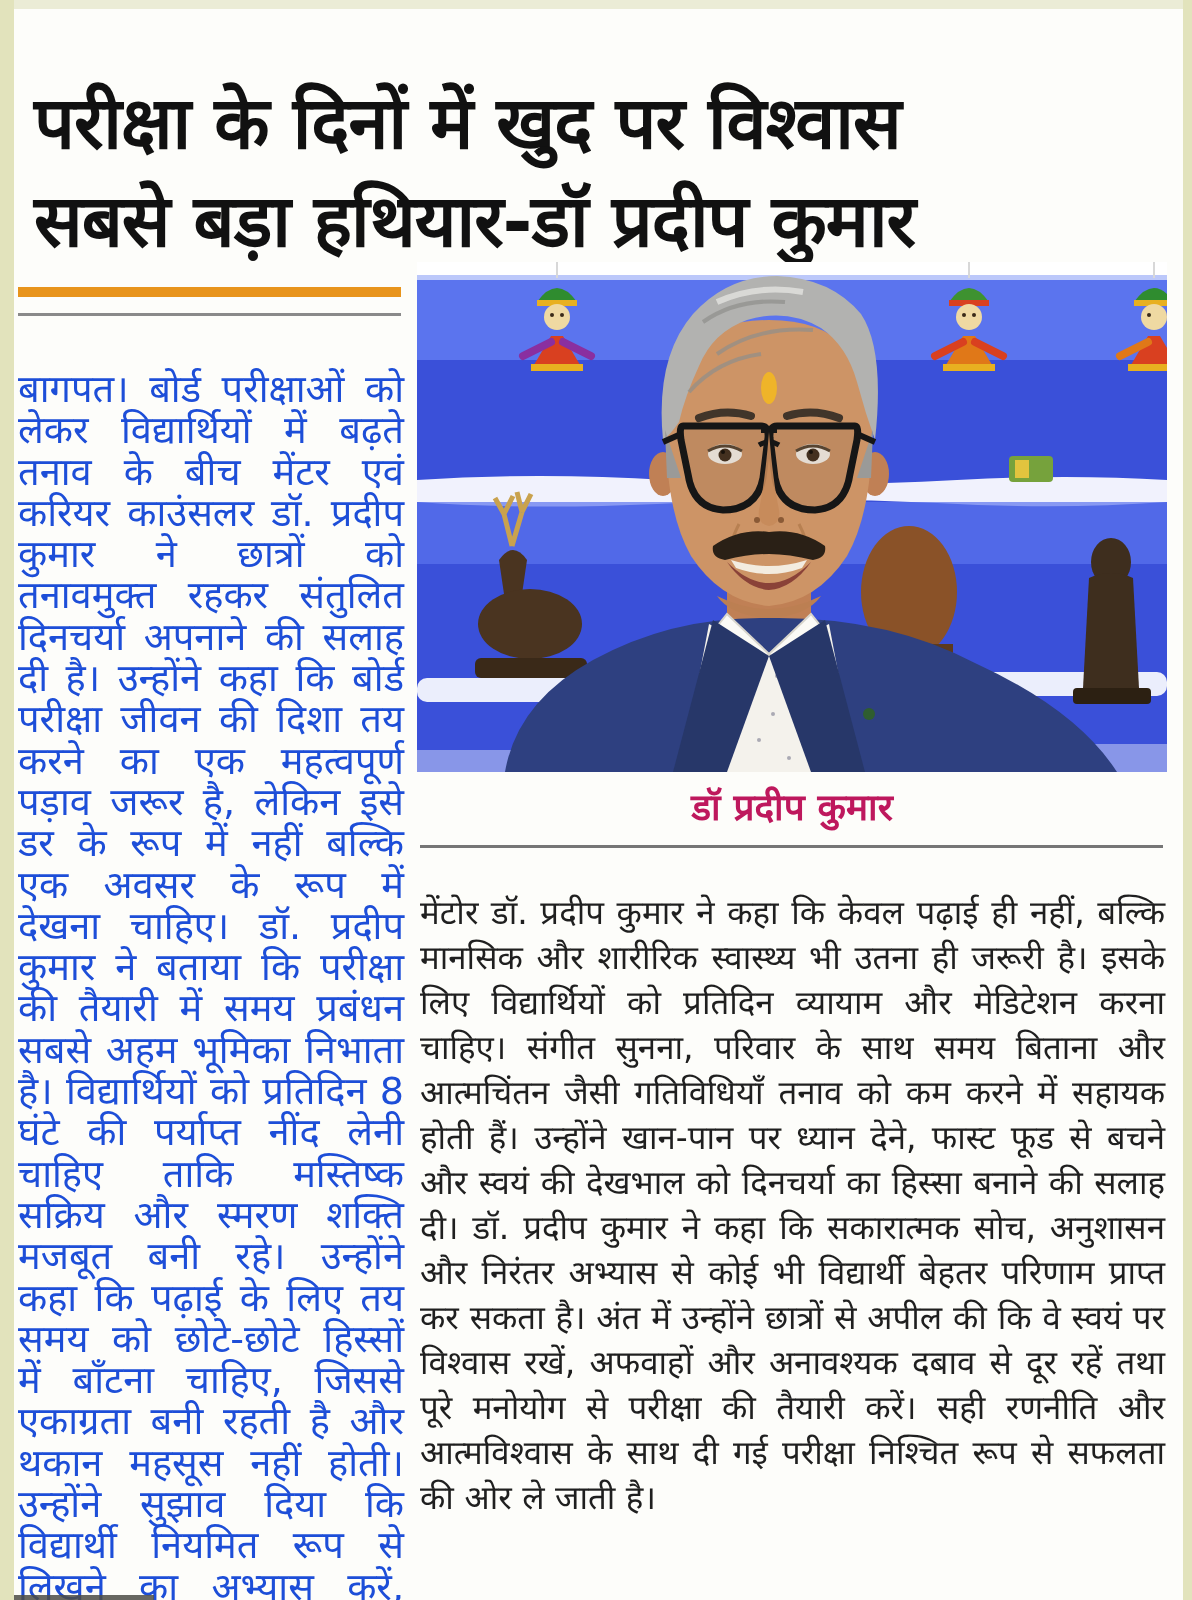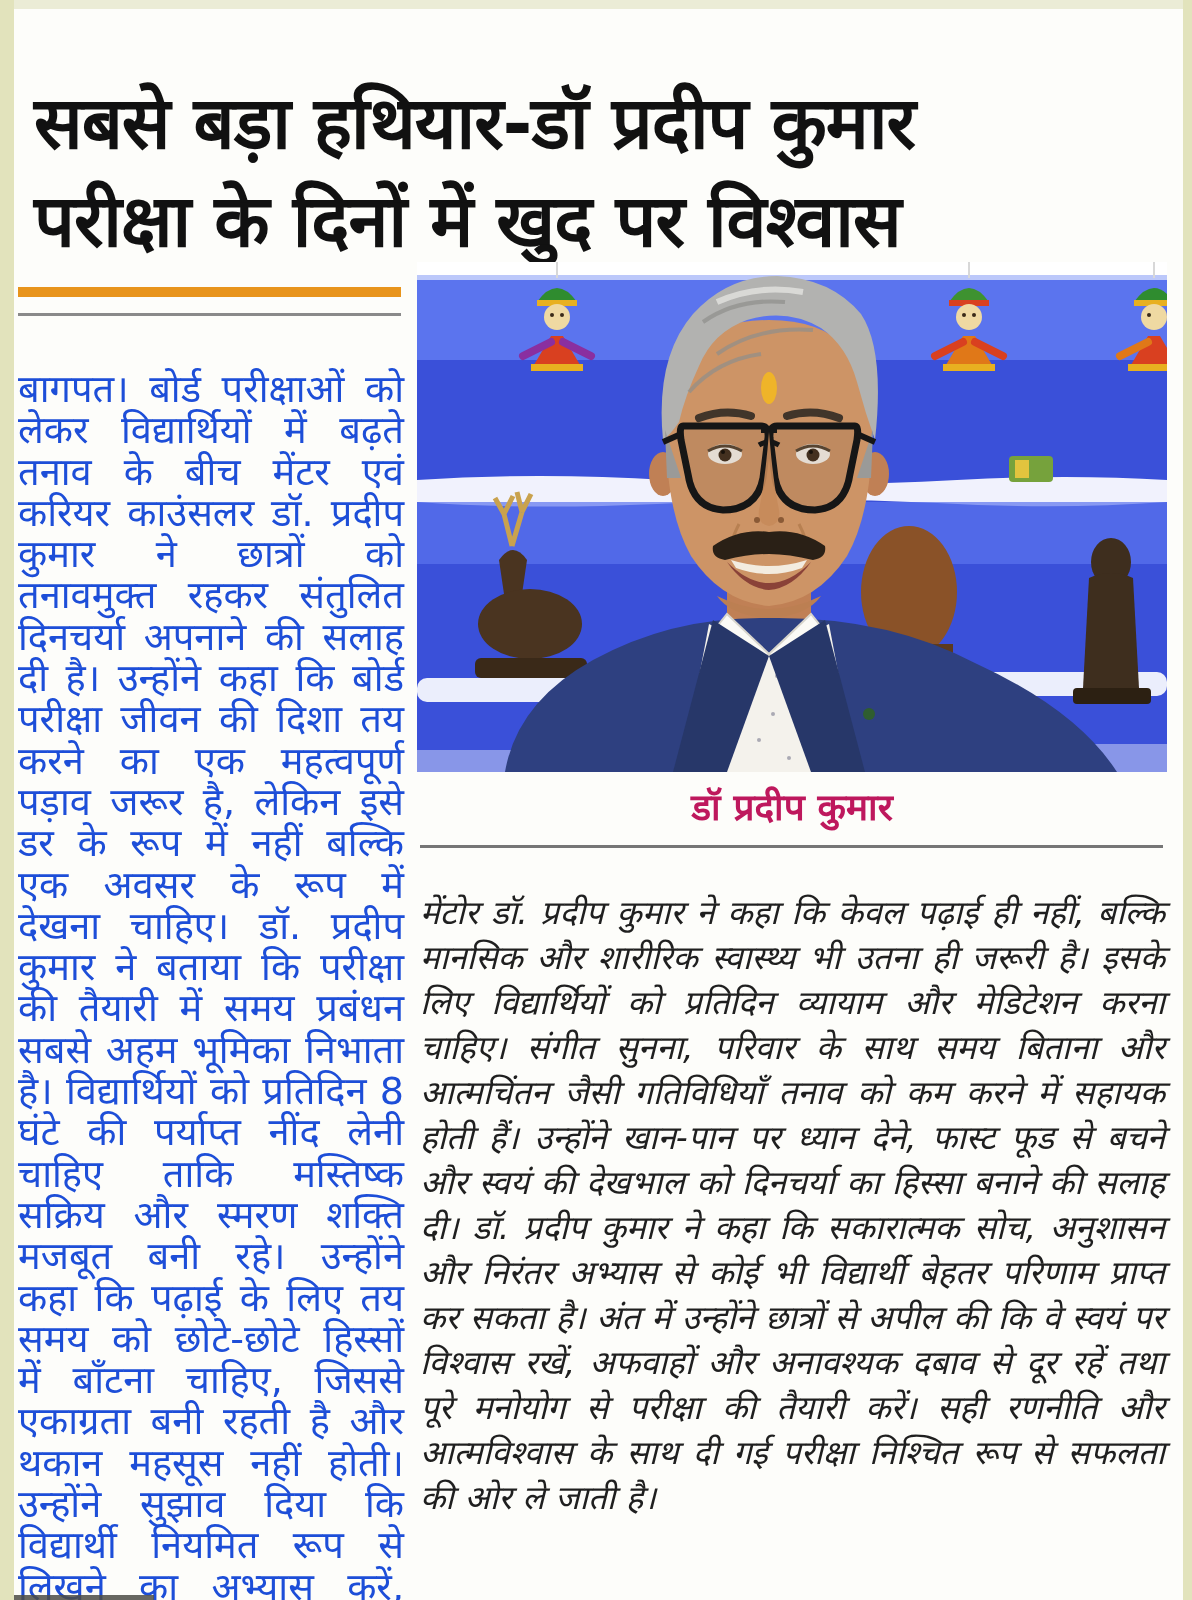--- a/index.html
+++ b/index.html
@@ -39,37 +39,36 @@
     position:absolute; left:417px; top:780px; width:750px;
     text-align:center; font-size:37px; font-weight:700; color:#be185d;
   }
   .col-rule { position:absolute; left:420px; top:845px; width:743px; height:3px; background:#767676; }
 
   .right-col {
     position:absolute; left:420px; top:857px; width:745px;
     font-size:33px; line-height:45px;
     text-align:justify; text-align-last:left;
     color:#1f1f1f;
-    font-style:italic;
   }
 
   .bottom-mark { position:absolute; left:14px; top:1595px; width:140px; height:5px; background:#4c4c45; opacity:.85; }
 </style>
 </head>
 <body>
 
 <div class="page">
 
   <div class="strip-top"></div>
   <div class="strip-left"></div>
   <div class="strip-right"></div>
 
   <h1 class="headline">
+    <span>परीक्षा के दिनों में खुद पर विश्वास</span>
     <span>सबसे बड़ा हथियार-डॉ प्रदीप कुमार</span>
-    <span>परीक्षा के दिनों में खुद पर विश्वास</span>
   </h1>
 
   <div class="accent-bar"></div>
   <div class="left-rule"></div>
 
   <p class="left-col"><span>बागपत।</span> <span>बोर्ड परीक्षाओं को लेकर विद्यार्थियों में बढ़ते तनाव के बीच मेंटर एवं करियर काउंसलर डॉ. प्रदीप कुमार ने छात्रों को तनावमुक्त रहकर संतुलित दिनचर्या अपनाने की सलाह दी है। उन्होंने कहा कि बोर्ड परीक्षा जीवन की दिशा तय करने का एक महत्वपूर्ण पड़ाव जरूर है, लेकिन इसे डर के रूप में नहीं बल्कि एक अवसर के रूप में देखना चाहिए। डॉ. प्रदीप कुमार ने बताया कि परीक्षा की तैयारी में समय प्रबंधन सबसे अहम भूमिका निभाता है। विद्यार्थियों को प्रतिदिन 8 घंटे की पर्याप्त नींद लेनी चाहिए ताकि मस्तिष्क सक्रिय और स्मरण शक्ति मजबूत बनी रहे। उन्होंने कहा कि पढ़ाई के लिए तय समय को छोटे-छोटे हिस्सों में बाँटना चाहिए, जिससे एकाग्रता बनी रहती है और थकान महसूस नहीं होती। उन्होंने सुझाव दिया कि विद्यार्थी नियमित रूप से लिखने का अभ्यास करें, जिससे उत्तर लिखने की गति और प्रस्तुति में सुधार होता है। जो भी पाठ्य सामग्री याद है, उसे प्रतिदिन लिखकर दोहराने से परीक्षा के समय आत्मविश्वास बढ़ता है।</span></p>
 
   <figure class="photo-frame" style="margin:0">
     <svg viewBox="0 0 750 510" preserveAspectRatio="none">
 

